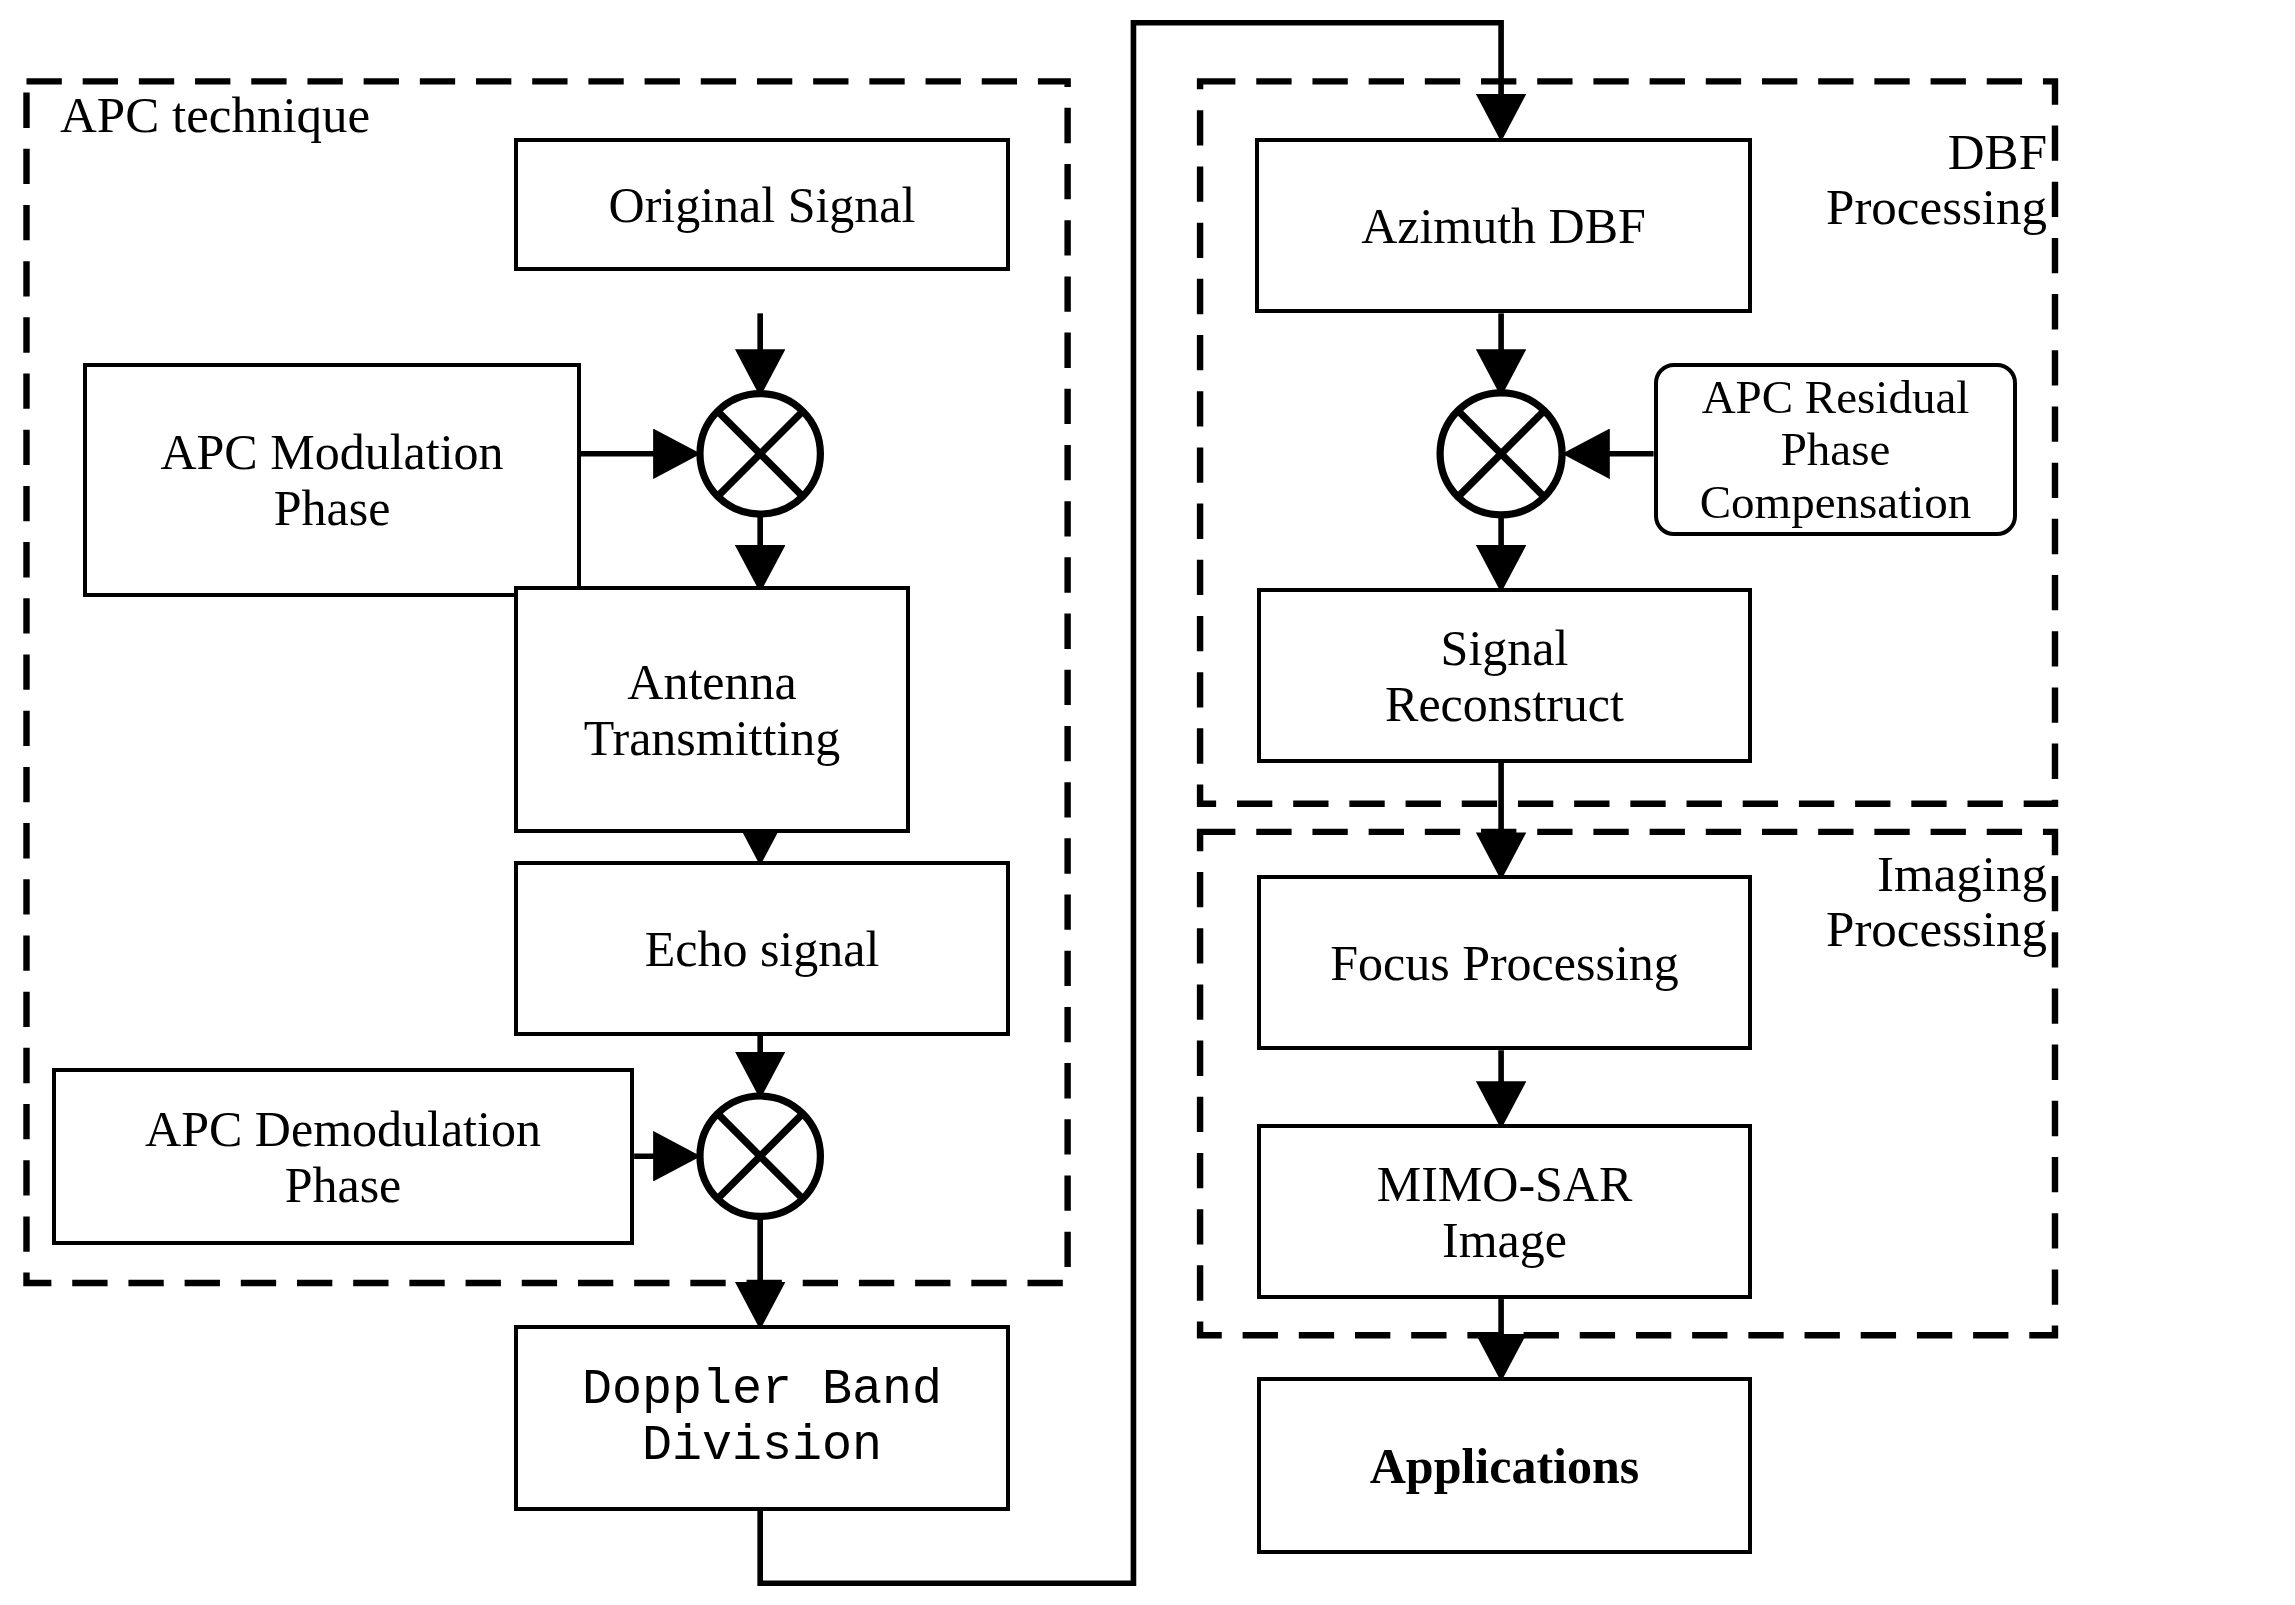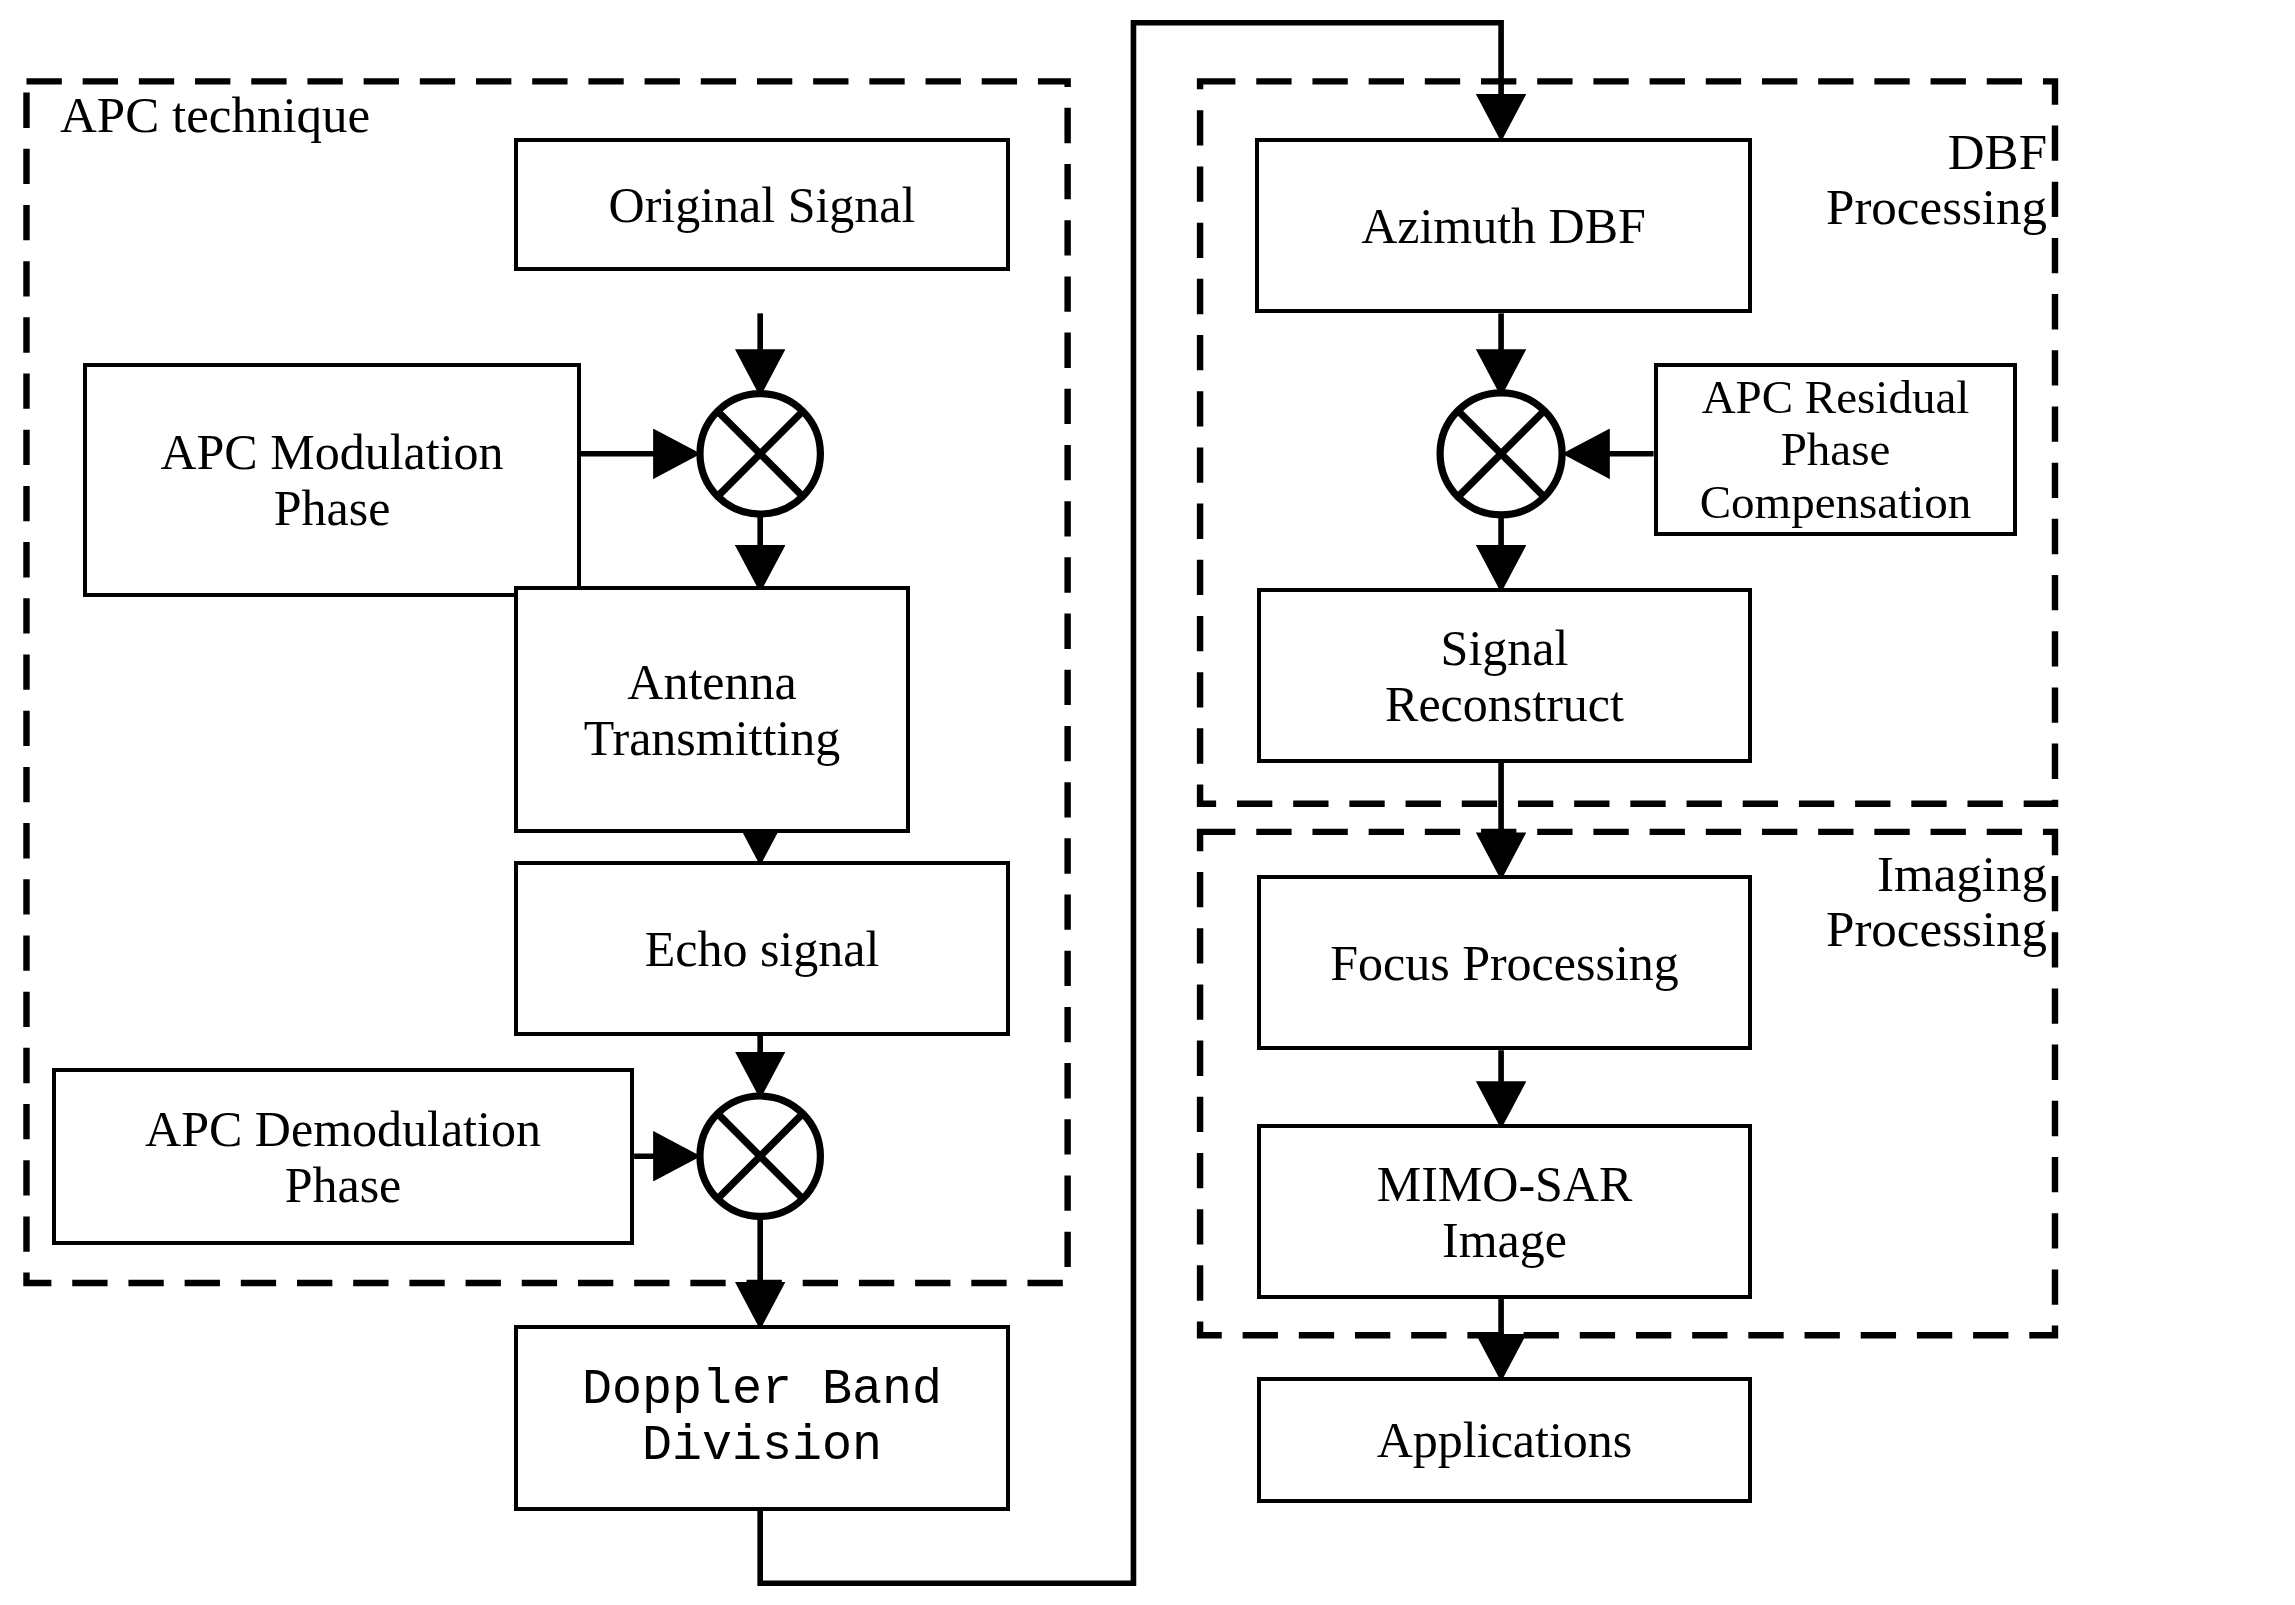--- a/index.html
+++ b/index.html
@@ -85,23 +85,23 @@
   <div class="node" style="left: 83px; top: 363px; width: 498px; height: 234px; white-space: pre-line;">APC Modulation
 Phase</div>
   <div class="node" style="left: 514px; top: 586px; width: 396px; height: 247px; white-space: pre-line;">Antenna
 Transmitting</div>
   <div class="node" style="left:514px;top:861px;width:496px;height:175px;">Echo signal</div>
   <div class="node" style="left: 52px; top: 1068px; width: 582px; height: 177px; white-space: pre-line; font-family: Liberation Serif, serif;">APC Demodulation
 Phase</div>
   <div class="node" style="left: 514px; top: 1325px; width: 496px; height: 186px; white-space: pre-line; font-family: Liberation Mono, monospace;">Doppler Band
 Division</div>
   <div class="node" style="left:1255px;top:138px;width:497px;height:175px;">Azimuth DBF</div>
-  <div class="node" style="left: 1654px; top: 363px; width: 363px; height: 173px; font-size: 47px; white-space: pre-line;">APC Residual
+  <div class="node" style="left: 1654px; top: 363px; width: 363px; height: 173px; font-size: 47px; white-space: pre-line; border-radius: 20px;">APC Residual
 Phase Compensation</div>
   <div class="node" style="left: 1257px; top: 588px; width: 495px; height: 175px; white-space: pre-line;">Signal
 Reconstruct</div>
   <div class="node" style="left:1257px;top:875px;width:495px;height:175px;">Focus Processing</div>
   <div class="node" style="left: 1257px; top: 1124px; width: 495px; height: 175px; white-space: pre-line;">MIMO-SAR
 Image</div>
-  <div class="node" style="left:1257px;top:1377px;width:495px;height:126px;">Applications</div>
+  <div class="node" style="left:1257px;top:1377px;width:495px;height:177px;font-weight:bold;">Applications</div>
 
 </div>
 
 
 </body></html>

